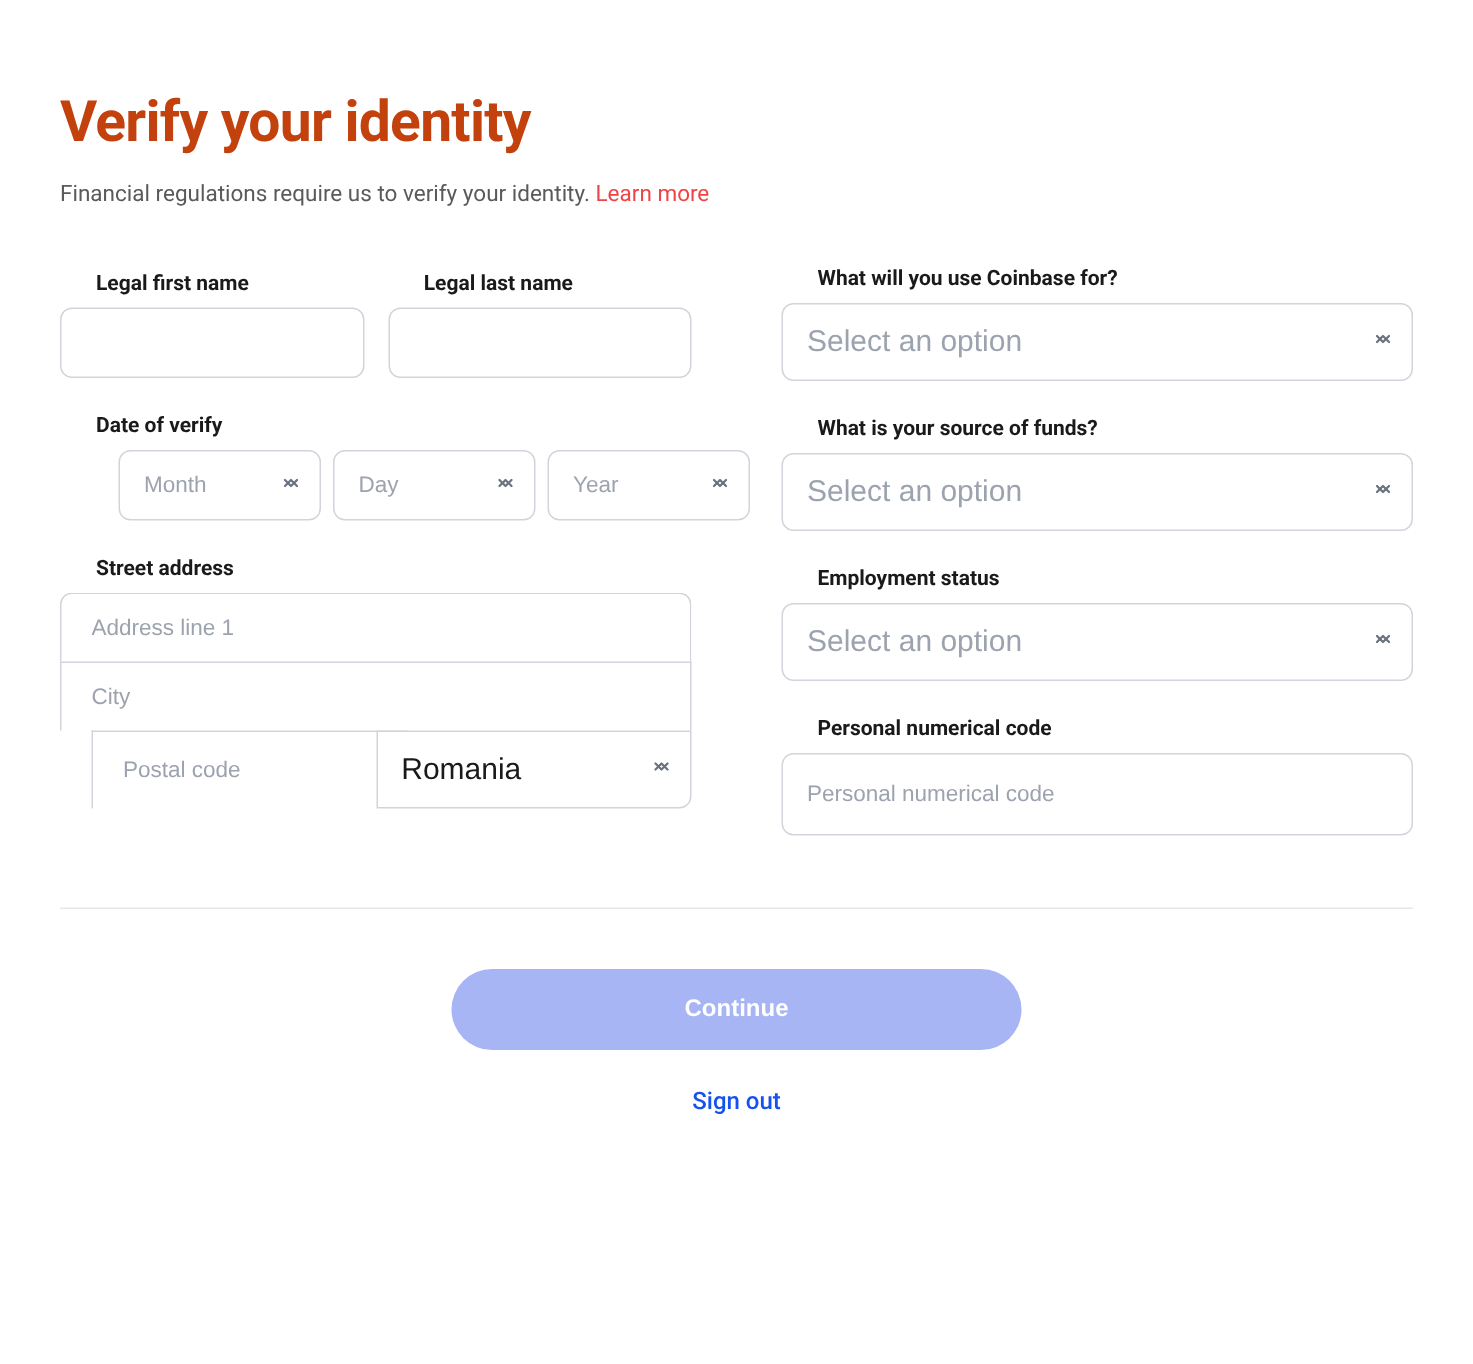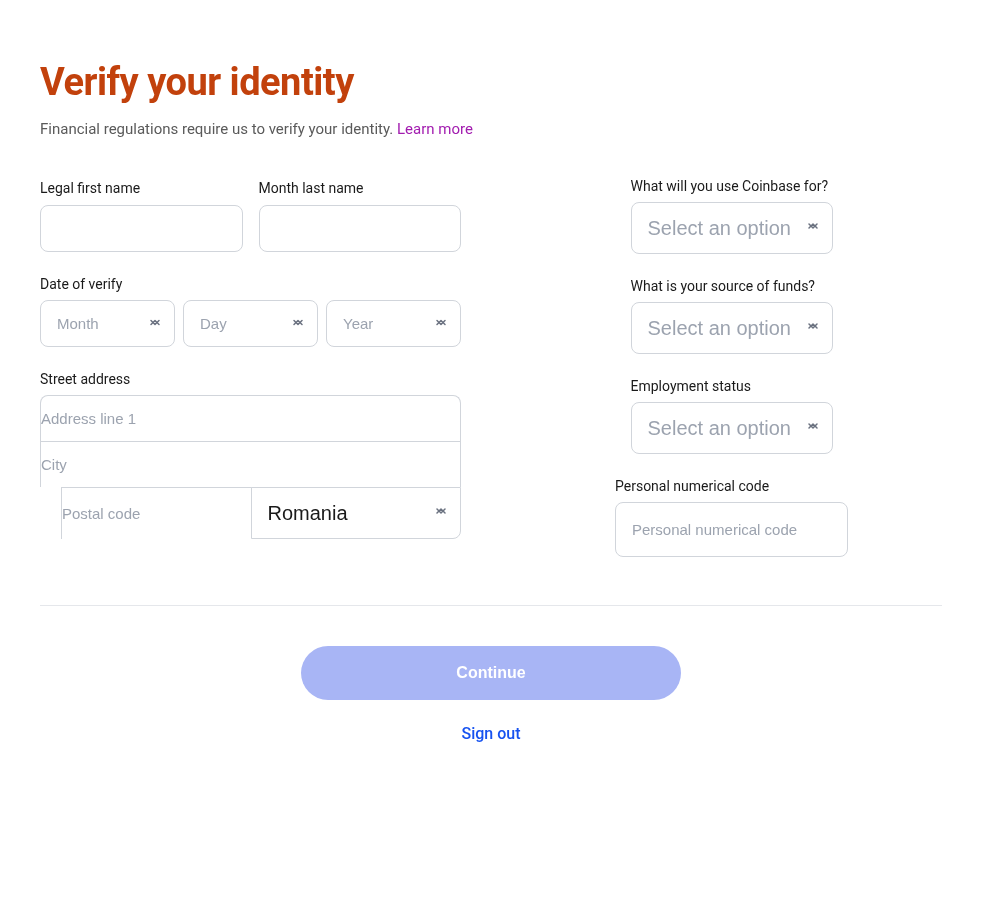--- a/index.html
+++ b/index.html
@@ -32,64 +32,64 @@
       letter-spacing: -0.5px;
     }
 
     .page-subtitle {
       font-size: 15px;
       color: #5a5a5a;
       margin-bottom: 40px;
     }
 
     .learn-more-link {
-      color: #a21caf;
+      color: #ef4444;
       text-decoration: none;
     }
 
     .form-grid {
       display: grid;
       grid-template-columns: 1fr 1fr;
       gap: 32px 60px;
     }
 
     .form-left {
       display: flex;
       flex-direction: column;
       gap: 24px;
     }
 
     .form-right {
       display: flex;
       flex-direction: column;
       gap: 24px;
-      align-items: center;
     }
 
     .field-group {
       display: flex;
       flex-direction: column;
       gap: 8px;
     }
 
     .field-label {
       font-size: 14px;
-      font-weight: 400;
+      font-weight: 700;
       color: #1a1a1a;
+      margin-left: 24px;
     }
 
     .name-row {
       display: grid;
       grid-template-columns: 1fr 1fr;
       gap: 16px;
     }
 
     .input-field {
       width: 100%;
-      padding: 14px 0;
+      padding: 14px 20px;
       border: 1.5px solid #d1d5db;
       border-radius: 8px;
       font-size: 15px;
       color: #1a1a1a;
       background: #ffffff;
       outline: none;
       transition: border-color 0.2s;
     }
 
     .input-field::placeholder {
@@ -98,20 +98,21 @@
 
     .date-row {
       display: grid;
       grid-template-columns: 1fr 1fr 1fr;
       gap: 8px;
     }
 
     .select-wrapper {
       position: relative;
       width: 100%;
+      margin-left: 39px;
     }
 
     .select-field {
       width: 100%;
       padding: 14px 40px 14px 16px;
       border: 1.5px solid #d1d5db;
       border-radius: 8px;
       font-size: 15px;
       color: #9ca3af;
       background: #ffffff;
@@ -260,21 +261,21 @@
 
     <div class="form-left">
 
       <div class="field-group">
         <div class="name-row">
           <div>
             <label class="field-label">Legal first name</label>
             <input type="text" class="input-field" style="margin-top: 8px;">
           </div>
           <div>
-            <label class="field-label">Month last name</label>
+            <label class="field-label">Legal last name</label>
             <input type="text" class="input-field" style="margin-top: 8px;">
           </div>
         </div>
       </div>
 
       <div class="field-group">
         <label class="field-label">Date of verify</label>
         <div class="date-row">
           <div class="select-wrapper">
             <select class="select-field">

